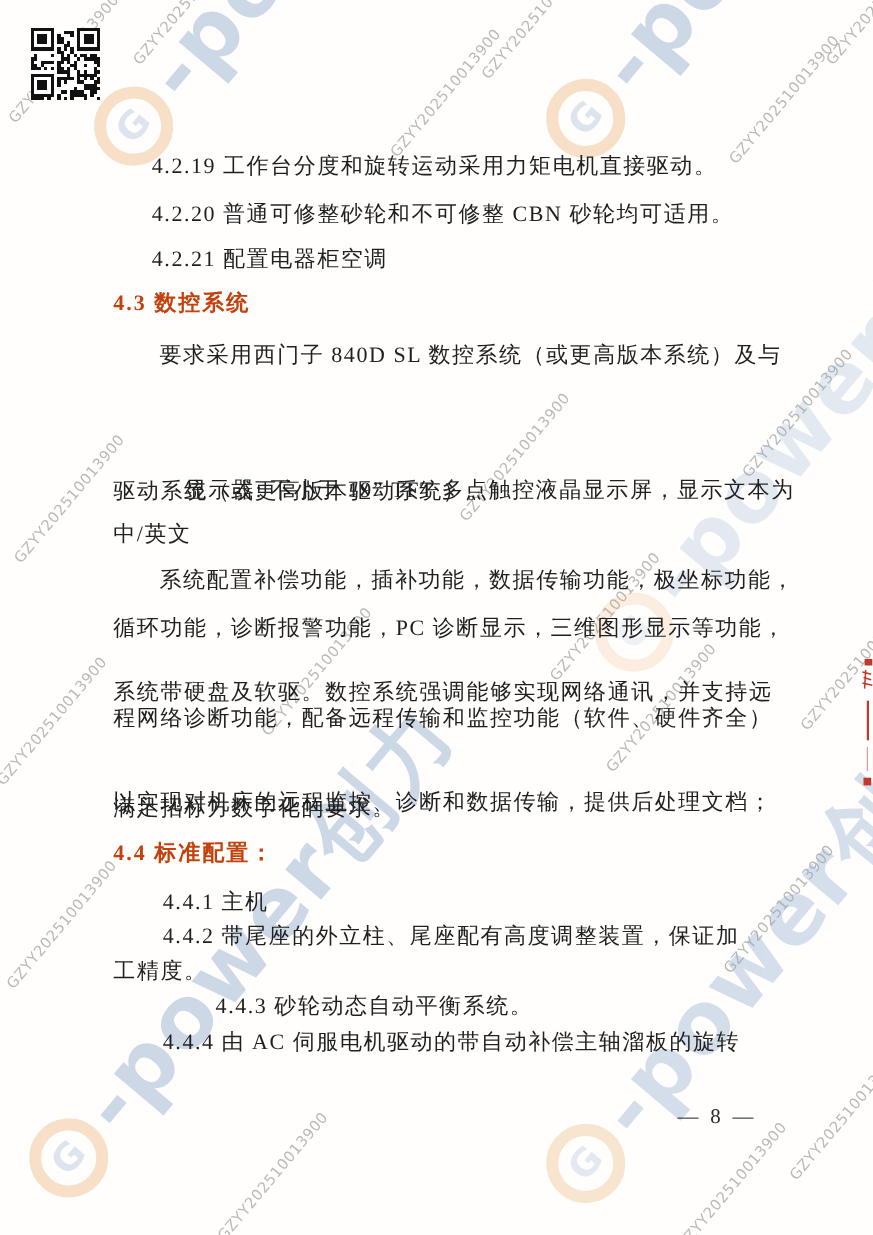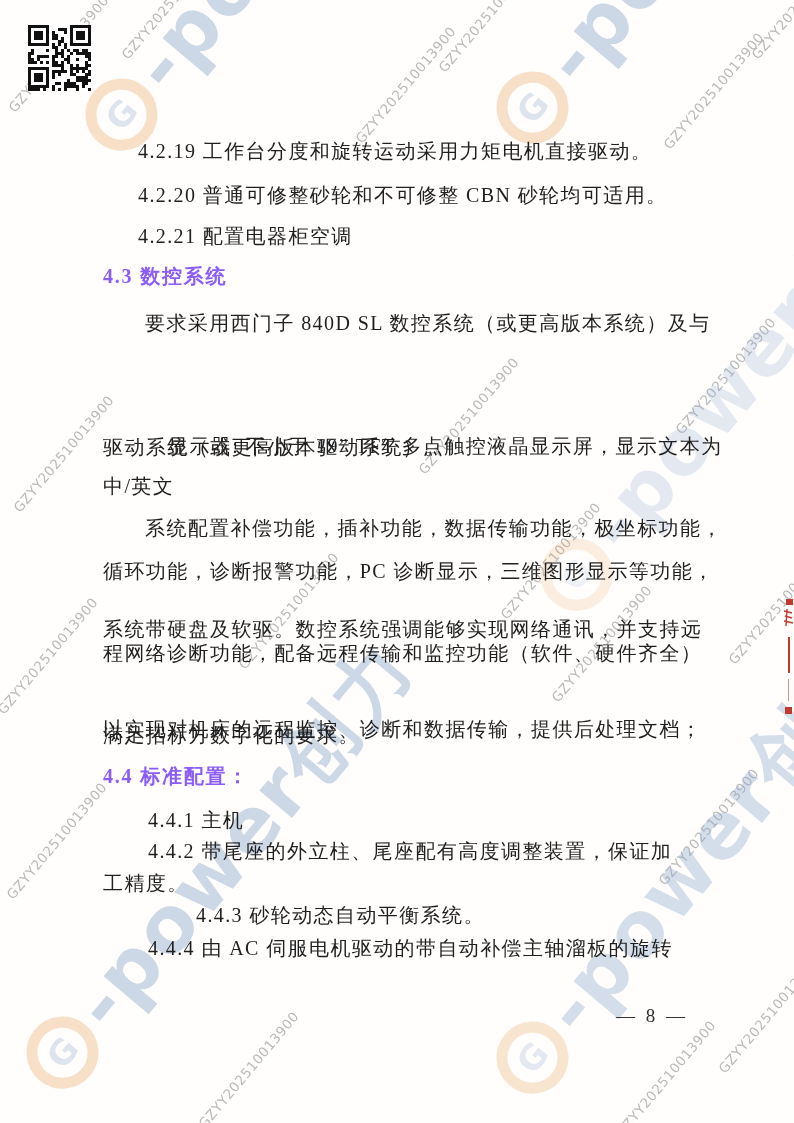--- a/index.html
+++ b/index.html
@@ -38,21 +38,21 @@
 
   
   .qr{position:absolute;left:28px;top:25px;width:63px;height:66px;shape-rendering:crispEdges;}
 
   
   .doc{position:absolute;left:103px;top:0;width:612px;height:810px;}
   .line{
     position:absolute;white-space:nowrap;
     font-size:20px;line-height:26px;color:#1f1f1f;letter-spacing:1.4px;
   }
-  .line.heading{font-weight:bold;letter-spacing:1.8px;color:#8b5cf6;}
+  .line.heading{font-weight:bold;letter-spacing:1.8px;color:#c2410c;}
   .line.item{left:35px;}
   .line.first{left:42px;}
   .line.cont{left:0;}
   .line.titem{left:45px;}
   .line.heading{left:0;}
 
   
   .b-sq{position:absolute;background:var(--bind-color);}
   .b-line{position:absolute;background:var(--bind-color);}
   .b-zig{position:absolute;}

